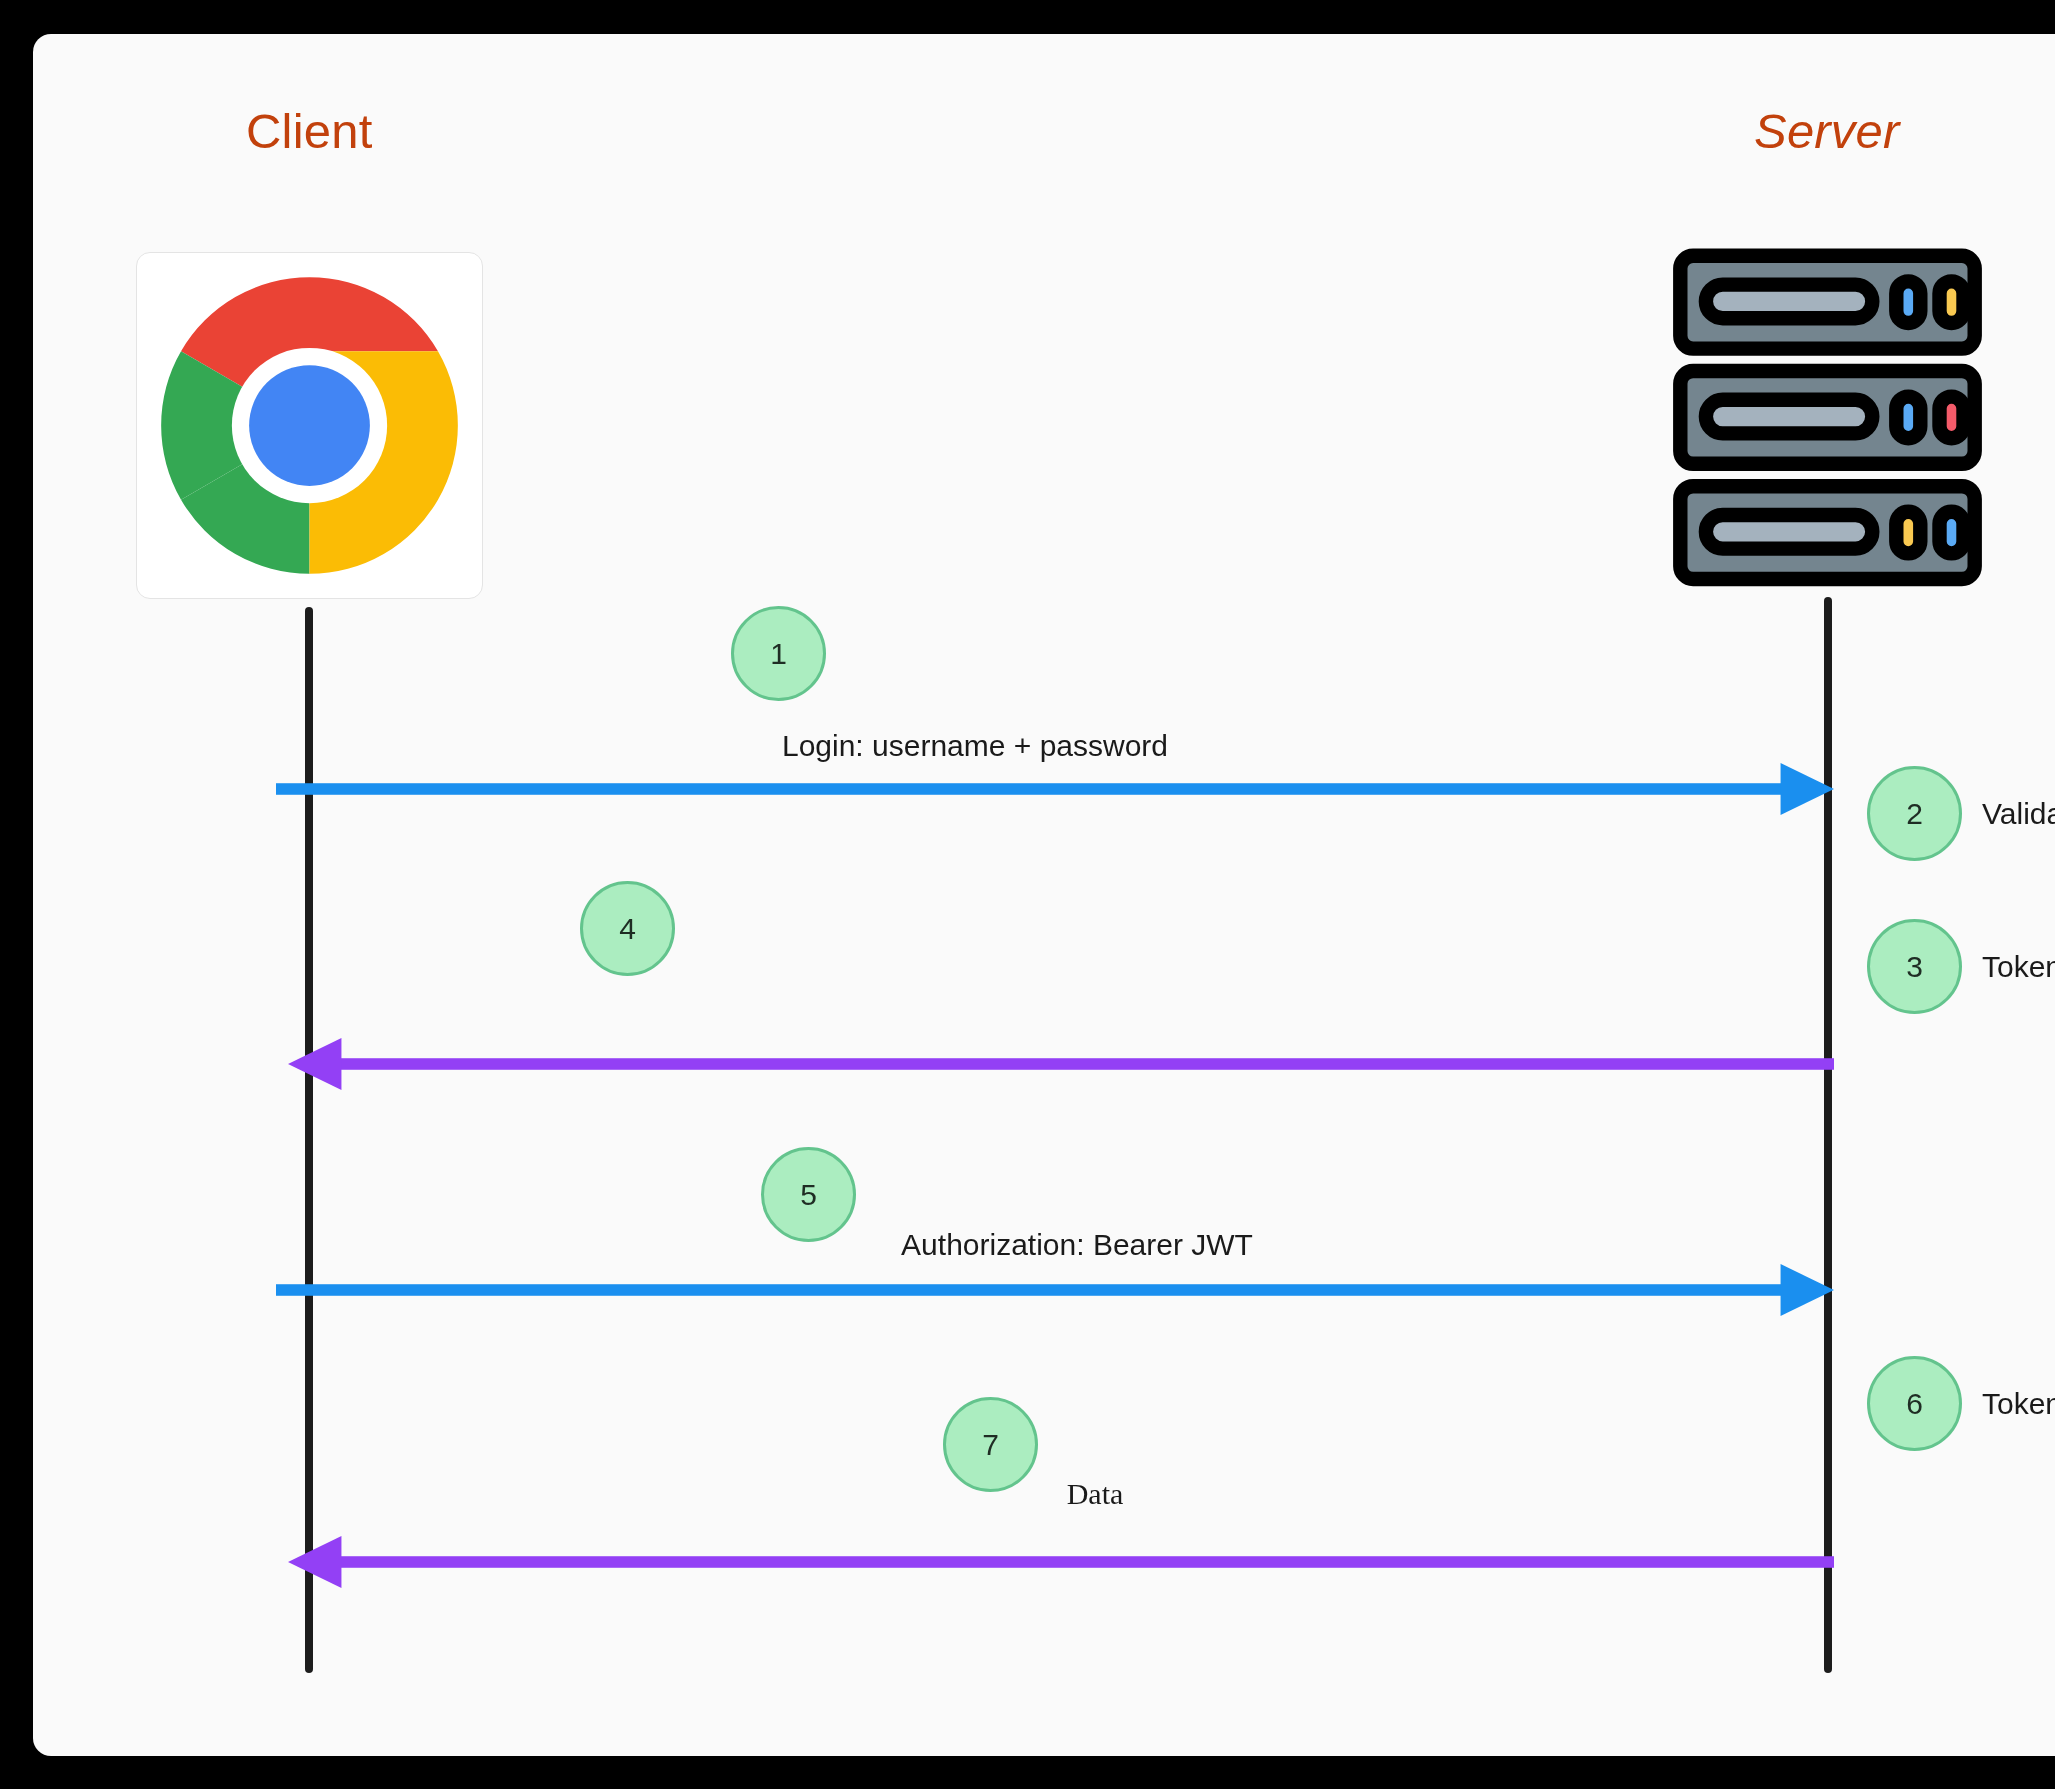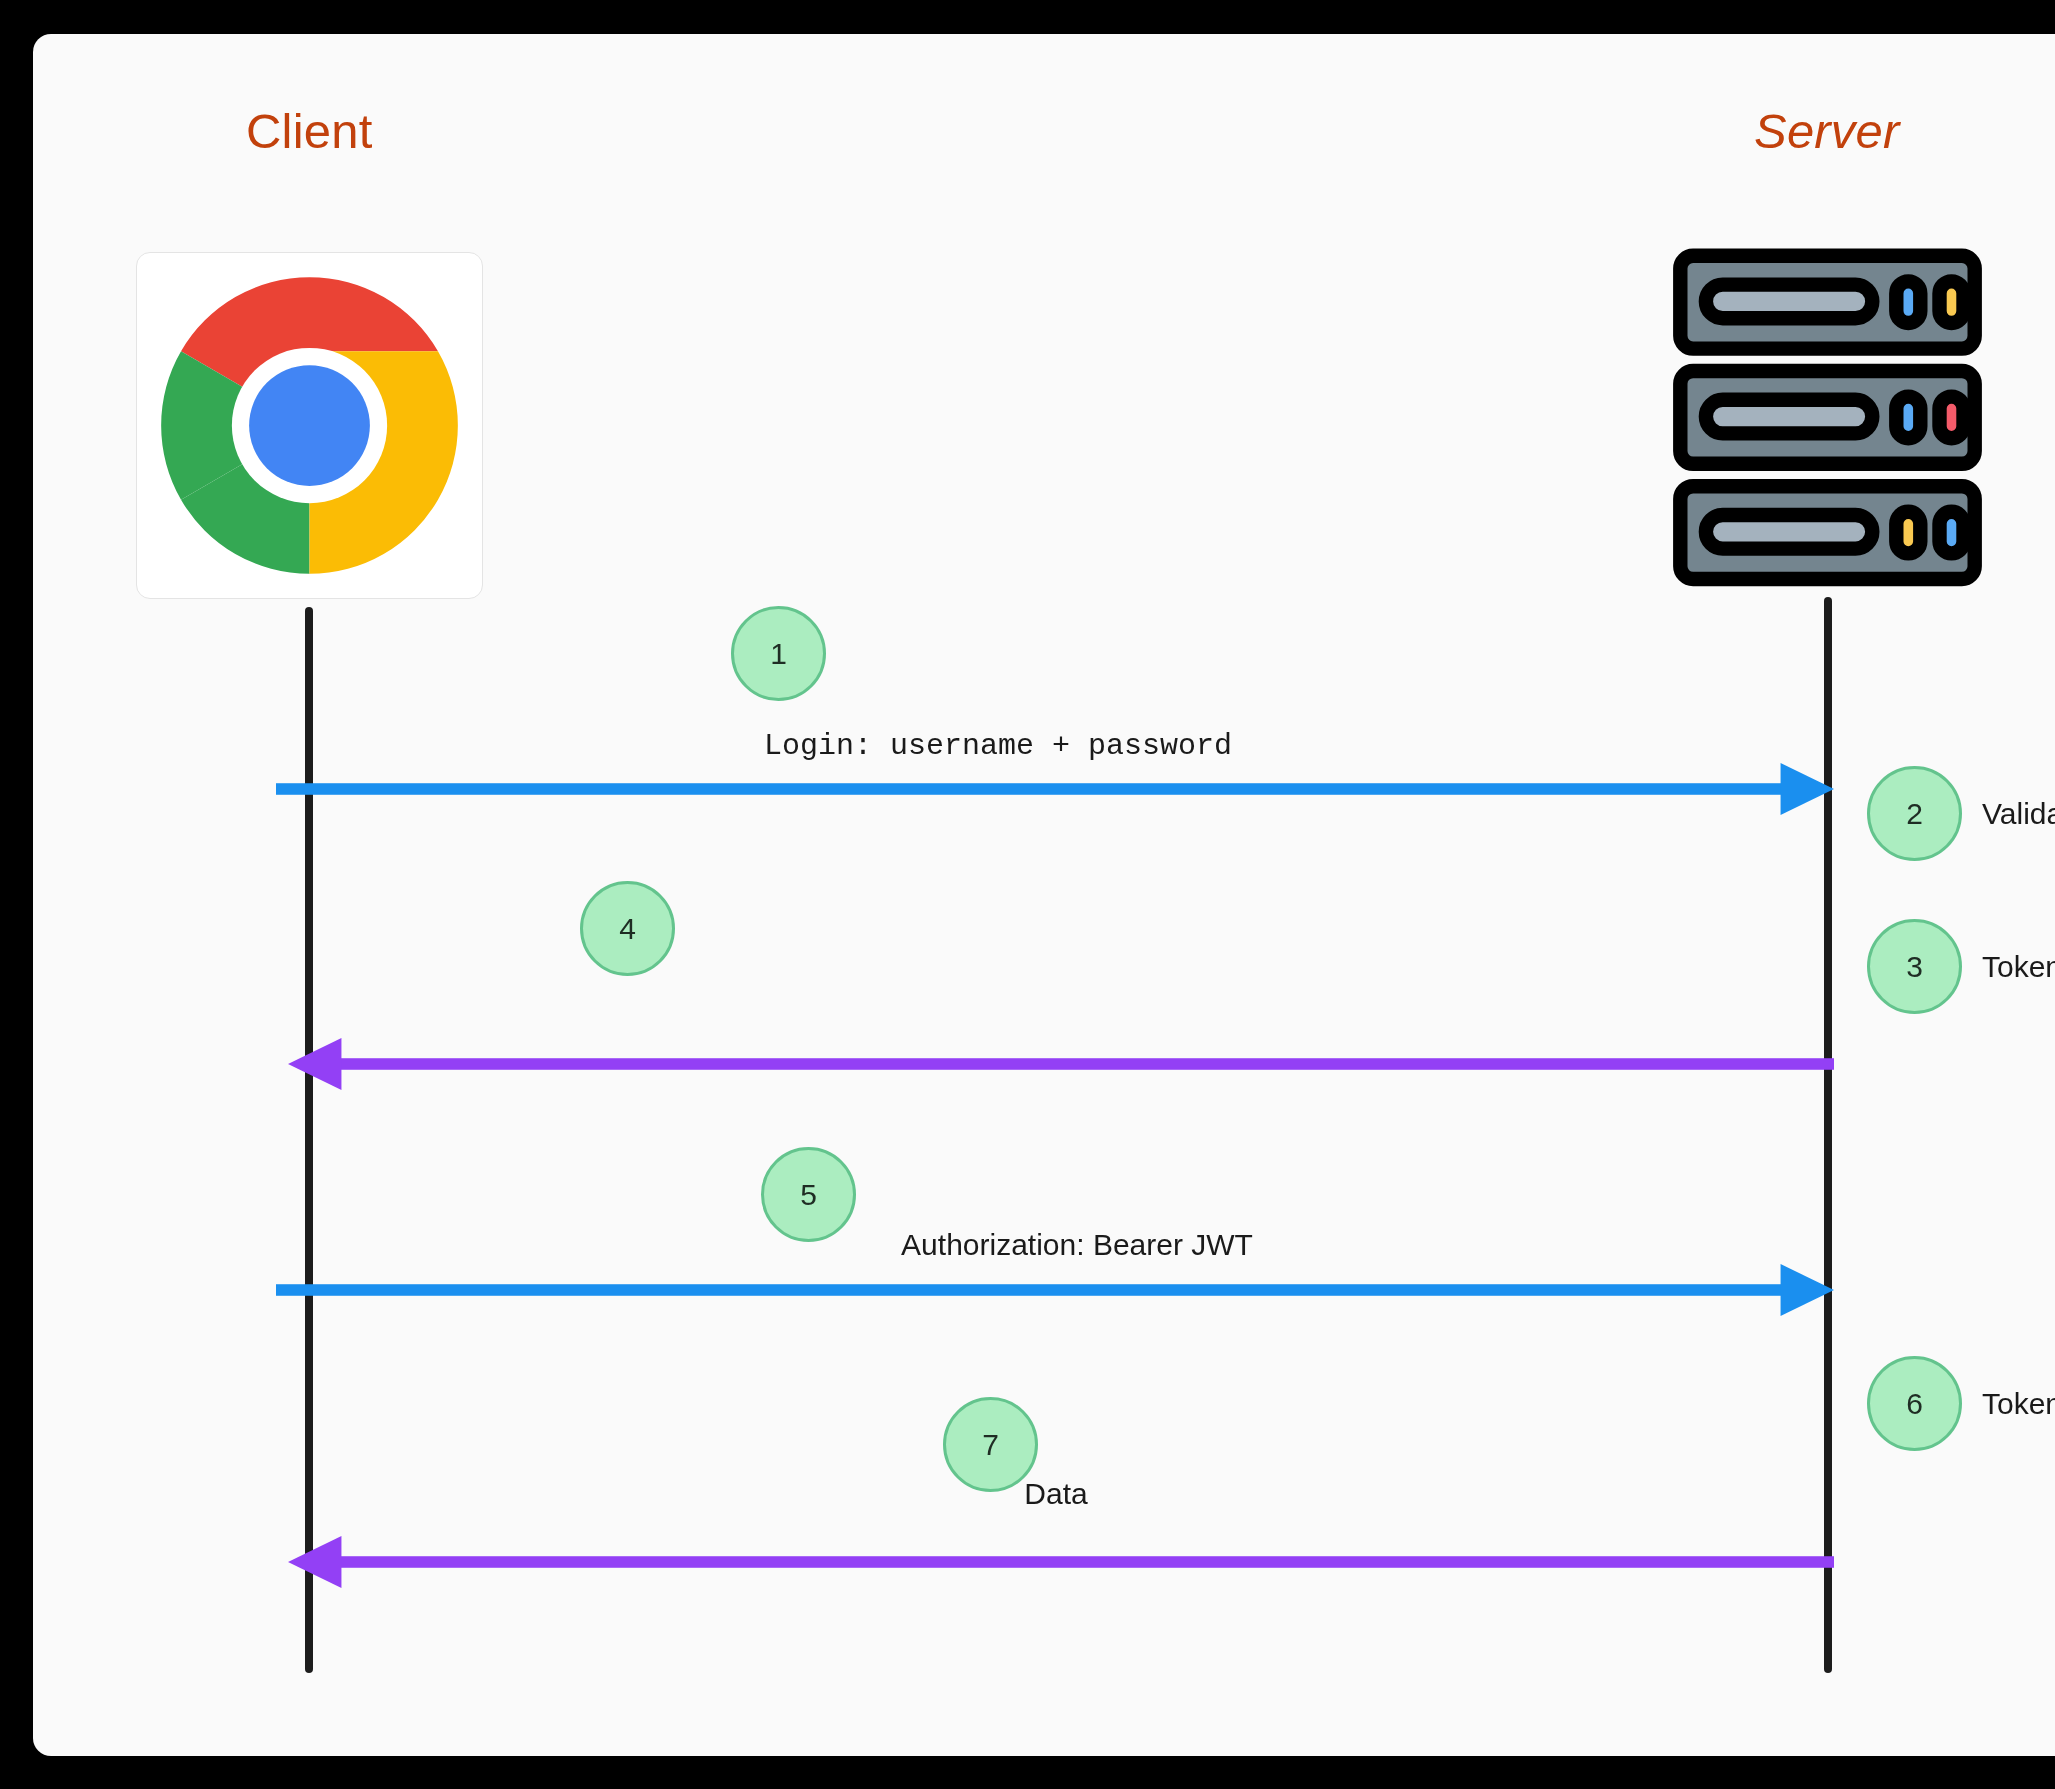--- a/index.html
+++ b/index.html
@@ -152,21 +152,21 @@
       </g>
     </svg>
   </div>
 
   <div class="lifeline" id="lifeline-client"></div>
   <div class="lifeline" id="lifeline-server"></div>
 
   <div class="step-badge" style="left:698px; top:572px;">
     <span>1</span>
   </div>
-  <div class="msg-label" style="left:965px; top:695px;font-family:Liberation Mono, monospace;">Login: username + password</div>
+  <div class="msg-label" style="left:942px; top:695px;">Login: username + password</div>
   <div class="msg-arrow" style="left:243px; top:722px; width:1558px;">
     <svg viewBox="0 0 3790 160" preserveAspectRatio="none" xmlns="http://www.w3.org/2000/svg">
       <rect x="0" y="66" width="3700" height="28" fill="#1A8FEF"></rect>
       <polygon points="3790,80 3660,17 3660,143" fill="#1A8FEF"></polygon>
     </svg>
   </div>
 
   <div class="side-note" style="left:1834px; top:732px;">
     <div class="step-badge">
       <span>2</span>
@@ -206,21 +206,21 @@
   <div class="side-note" style="left:1834px; top:1322px;">
     <div class="step-badge">
       <span>6</span>
     </div>
     <div class="side-note-label">Token Validation</div>
   </div>
 
   <div class="step-badge" style="left:910px; top:1363px;">
     <span>7</span>
   </div>
-  <div class="msg-label" style="left:1023px; top:1443px;">Data</div>
+  <div class="msg-label" style="left:1062px; top:1443px;font-family:Liberation Serif, serif;">Data</div>
   <div class="msg-arrow" style="left:255px; top:1495px; width:1546px;">
     <svg viewBox="0 0 3760 160" preserveAspectRatio="none" xmlns="http://www.w3.org/2000/svg">
       <rect x="90" y="66" width="3670" height="28" fill="#9340F5"></rect>
       <polygon points="0,80 130,17 130,143" fill="#9340F5"></polygon>
     </svg>
   </div>
 
 </div>
 
 

